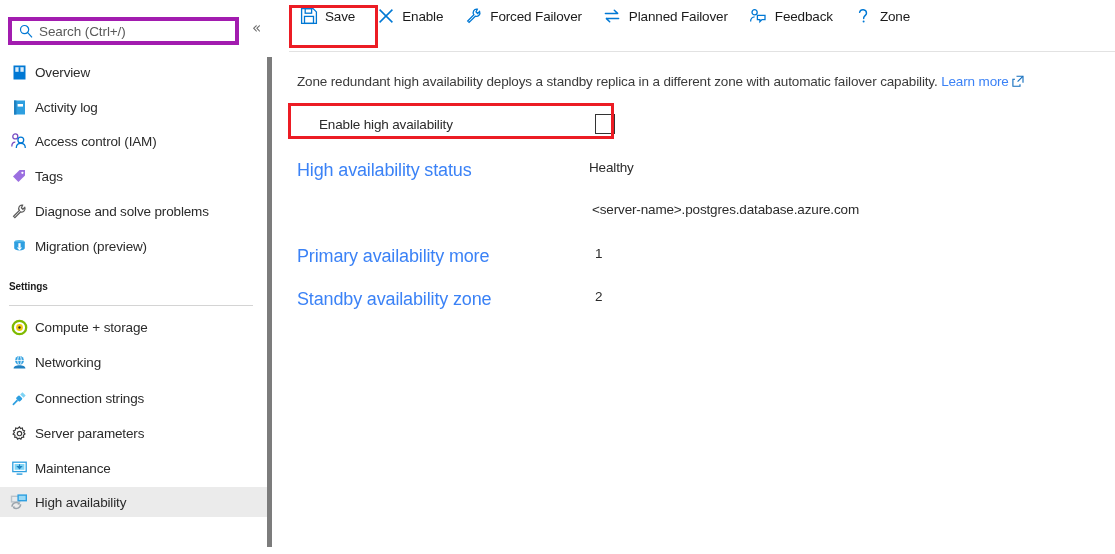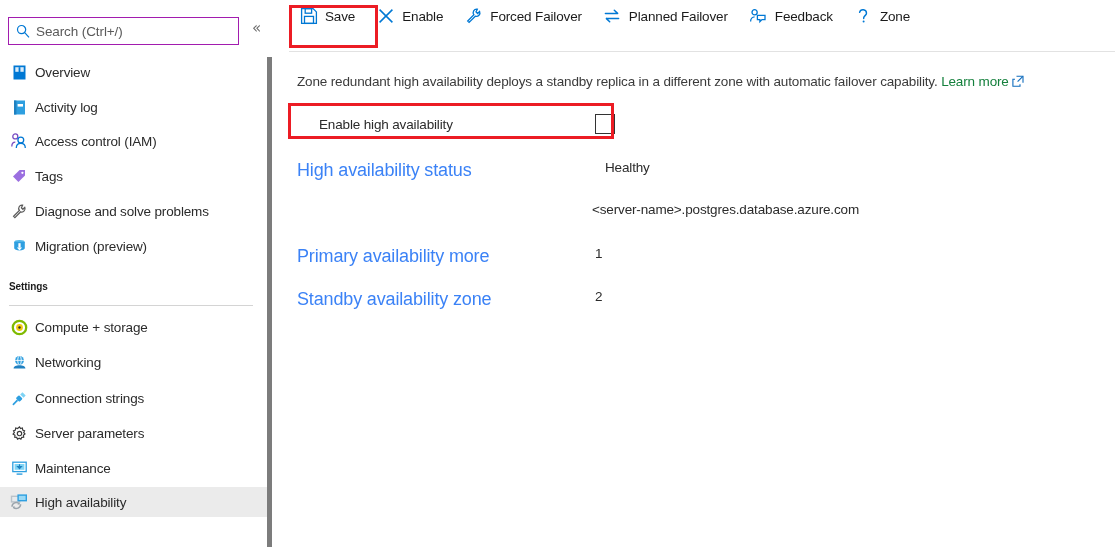--- a/index.html
+++ b/index.html
@@ -18,21 +18,21 @@
 
   
   #sidebar {
     position: absolute; left: 0; top: 0;
     width: 270px; height: 554px;
     background: #ffffff;
   }
   #search-row {
     position: absolute; left: 8px; top: 17px;
     width: 231px; height: 28px;
-    border: 1px solid #a21caf;
+    border: 4px solid #a21caf;
     background: #ffffff;
     display: flex; align-items: center;
     padding-left: 7px;
   }
   #search-row .mag { flex: 0 0 auto; margin-right: 6px; display:flex; }
   #search-input-text {
     font-size: 13.5px; color: #5a5a5a;
     font-family: "Liberation Sans", sans-serif;
     letter-spacing: -0.1px;
   }
@@ -118,21 +118,21 @@
   }
 
   #desc {
     position: absolute; left: 21px; top: 73px;
     width: 810px;
     font-size: 13.5px; color: #3b3b3b;
     letter-spacing: -0.15px;
     line-height: 17px;
     white-space: nowrap;
   }
-  #desc .lnk { color: #15803d; cursor: pointer; text-align: right; }
+  #desc .lnk { color: #3b82f6; cursor: pointer; text-align: right; }
   .ext-ico { display: inline-block; vertical-align: -1px; margin-left: 3px; }
 
   #enable-row {
     position: absolute; left: 21px; top: 108px;
     width: 326px; height: 32px;
     display: flex; align-items: center;
   }
   #enable-lbl {
     position: absolute; left: 22px;
     font-size: 13.5px; color: #2b2b2b;
@@ -407,21 +407,21 @@
     </div>
 
     <div id="enable-row">
       <span id="enable-lbl">Enable high availability</span>
       <span id="enable-checkbox"></span>
     </div>
     <div id="enable-highlight"></div>
 
     <div class="prop-row" style="top:160px">
       <span class="prop-lbl">High availability status</span>
-      <span class="prop-val" style="left:308px">Healthy</span>
+      <span class="prop-val" style="left:292px">Healthy</span>
     </div>
 
     <div class="prop-row" style="top:202px">
       <span class="prop-val" style="left:295px">&lt;server-name&gt;.postgres.database.azure.com</span>
     </div>
 
     <div class="prop-row" style="top:246px">
       <span class="prop-lbl">Primary availability more</span>
       <span class="prop-val" style="left:298px">1</span>
     </div>

